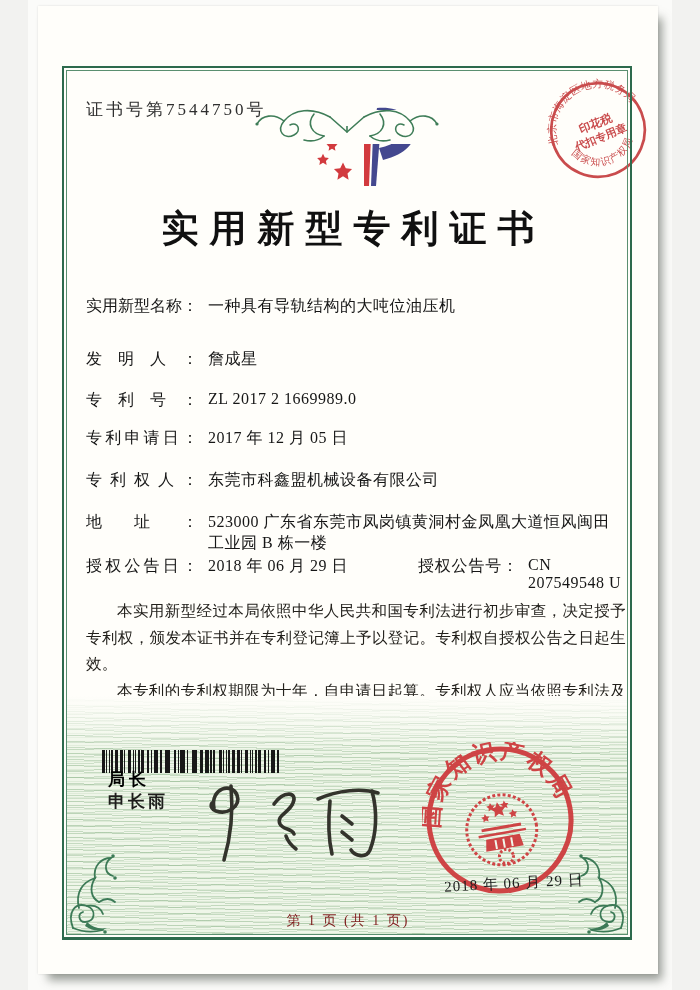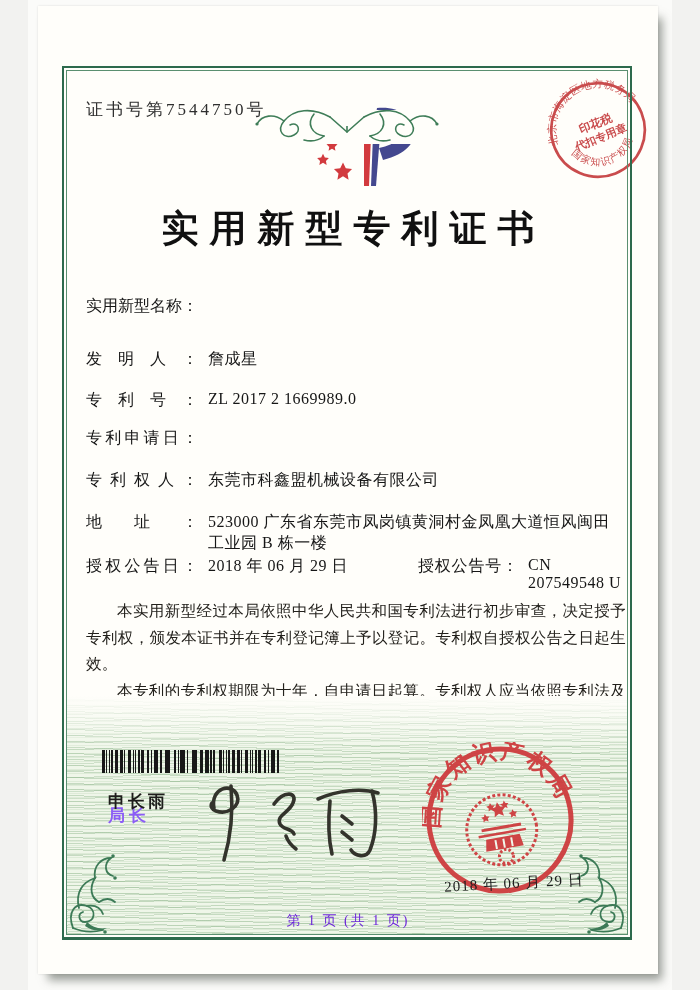--- a/index.html
+++ b/index.html
@@ -32,24 +32,24 @@
   .paras{position:absolute;left:48px;right:32px;top:592px;font-size:15.5px;line-height:26.5px;
          color:#23211c;text-align:justify;letter-spacing:.3px;}
   .paras p{margin:0;text-indent:2em;}
   .barcode{position:absolute;left:64px;top:744px;width:178px;height:23px;
     background-image:
       repeating-linear-gradient(90deg,#181818 0 2px,rgba(0,0,0,0) 2px 4px,#181818 4px 5px,rgba(0,0,0,0) 5px 9px),
       repeating-linear-gradient(90deg,#181818 0 3px,rgba(0,0,0,0) 3px 7px,#181818 7px 8px,rgba(0,0,0,0) 8px 13px);}
   .seal{position:absolute;left:384px;top:736px;width:156px;height:156px;}
   .seal-date{position:absolute;left:388px;top:868px;width:176px;text-align:center;font-size:15px;
              letter-spacing:1px;color:#1c1c1c;transform:rotate(-3deg);}
-  .director{position:absolute;left:70px;top:798px;font-size:17px;font-weight:600;letter-spacing:4px;color:#8b5cf6;}
+  .director{position:absolute;left:70px;top:762px;font-size:17px;font-weight:600;letter-spacing:4px;color:#000000;}
   .director-name{position:absolute;left:70px;top:784px;font-size:17px;font-weight:600;letter-spacing:3px;color:#1d1d1b;}
   .signature{position:absolute;left:148px;top:766px;width:218px;height:98px;}
-  .footer{position:absolute;left:0;right:0;top:906px;text-align:center;font-size:14px;letter-spacing:2px;color:#6d28d9;}
+  .footer{position:absolute;left:0;right:0;top:906px;text-align:center;font-size:14px;letter-spacing:2px;color:#7f1d1d;}
   .top-orn{position:absolute;left:50%;top:36px;transform:translateX(-50%);}
   .corner-l{position:absolute;left:1px;bottom:1px;}
   .corner-r{position:absolute;right:1px;bottom:1px;transform:scaleX(-1);}
 </style>
 </head>
 <body>
 
 <div id="canvas">
   <div class="paper">
 
@@ -86,31 +86,33 @@
         <use href="#star" transform="translate(14,58) scale(0.62)"></use>
         <use href="#star" transform="translate(34,70) scale(0.95)"></use>
       </g>
     </svg>
 
     <div class="title">实用新型专利证书</div>
 
     <div class="fields">
       <div class="frow" style="top:0">
         <span class="flabel">实用新型名称：</span>
+        <span class="fvalue">一种具有导轨结构的大吨位油压机</span>
       </div>
       <div class="frow" style="top:53px">
         <span class="flabel">发明人：</span>
         <span class="fvalue">詹成星</span>
       </div>
       <div class="frow" style="top:94px">
         <span class="flabel">专利号：</span>
         <span class="fvalue">ZL 2017 2 1669989.0</span>
       </div>
       <div class="frow" style="top:132px">
         <span class="flabel">专利申请日：</span>
+        <span class="fvalue">2017 年 12 月 05 日</span>
       </div>
       <div class="frow" style="top:174px">
         <span class="flabel">专利权人：</span>
         <span class="fvalue">东莞市科鑫盟机械设备有限公司</span>
       </div>
       <div class="frow" style="top:216px">
         <span class="flabel">地址：</span>
         <span class="fvalue">523000 广东省东莞市凤岗镇黄洞村金凤凰大道恒风闽田
 工业园 B 栋一楼</span>
       </div>

